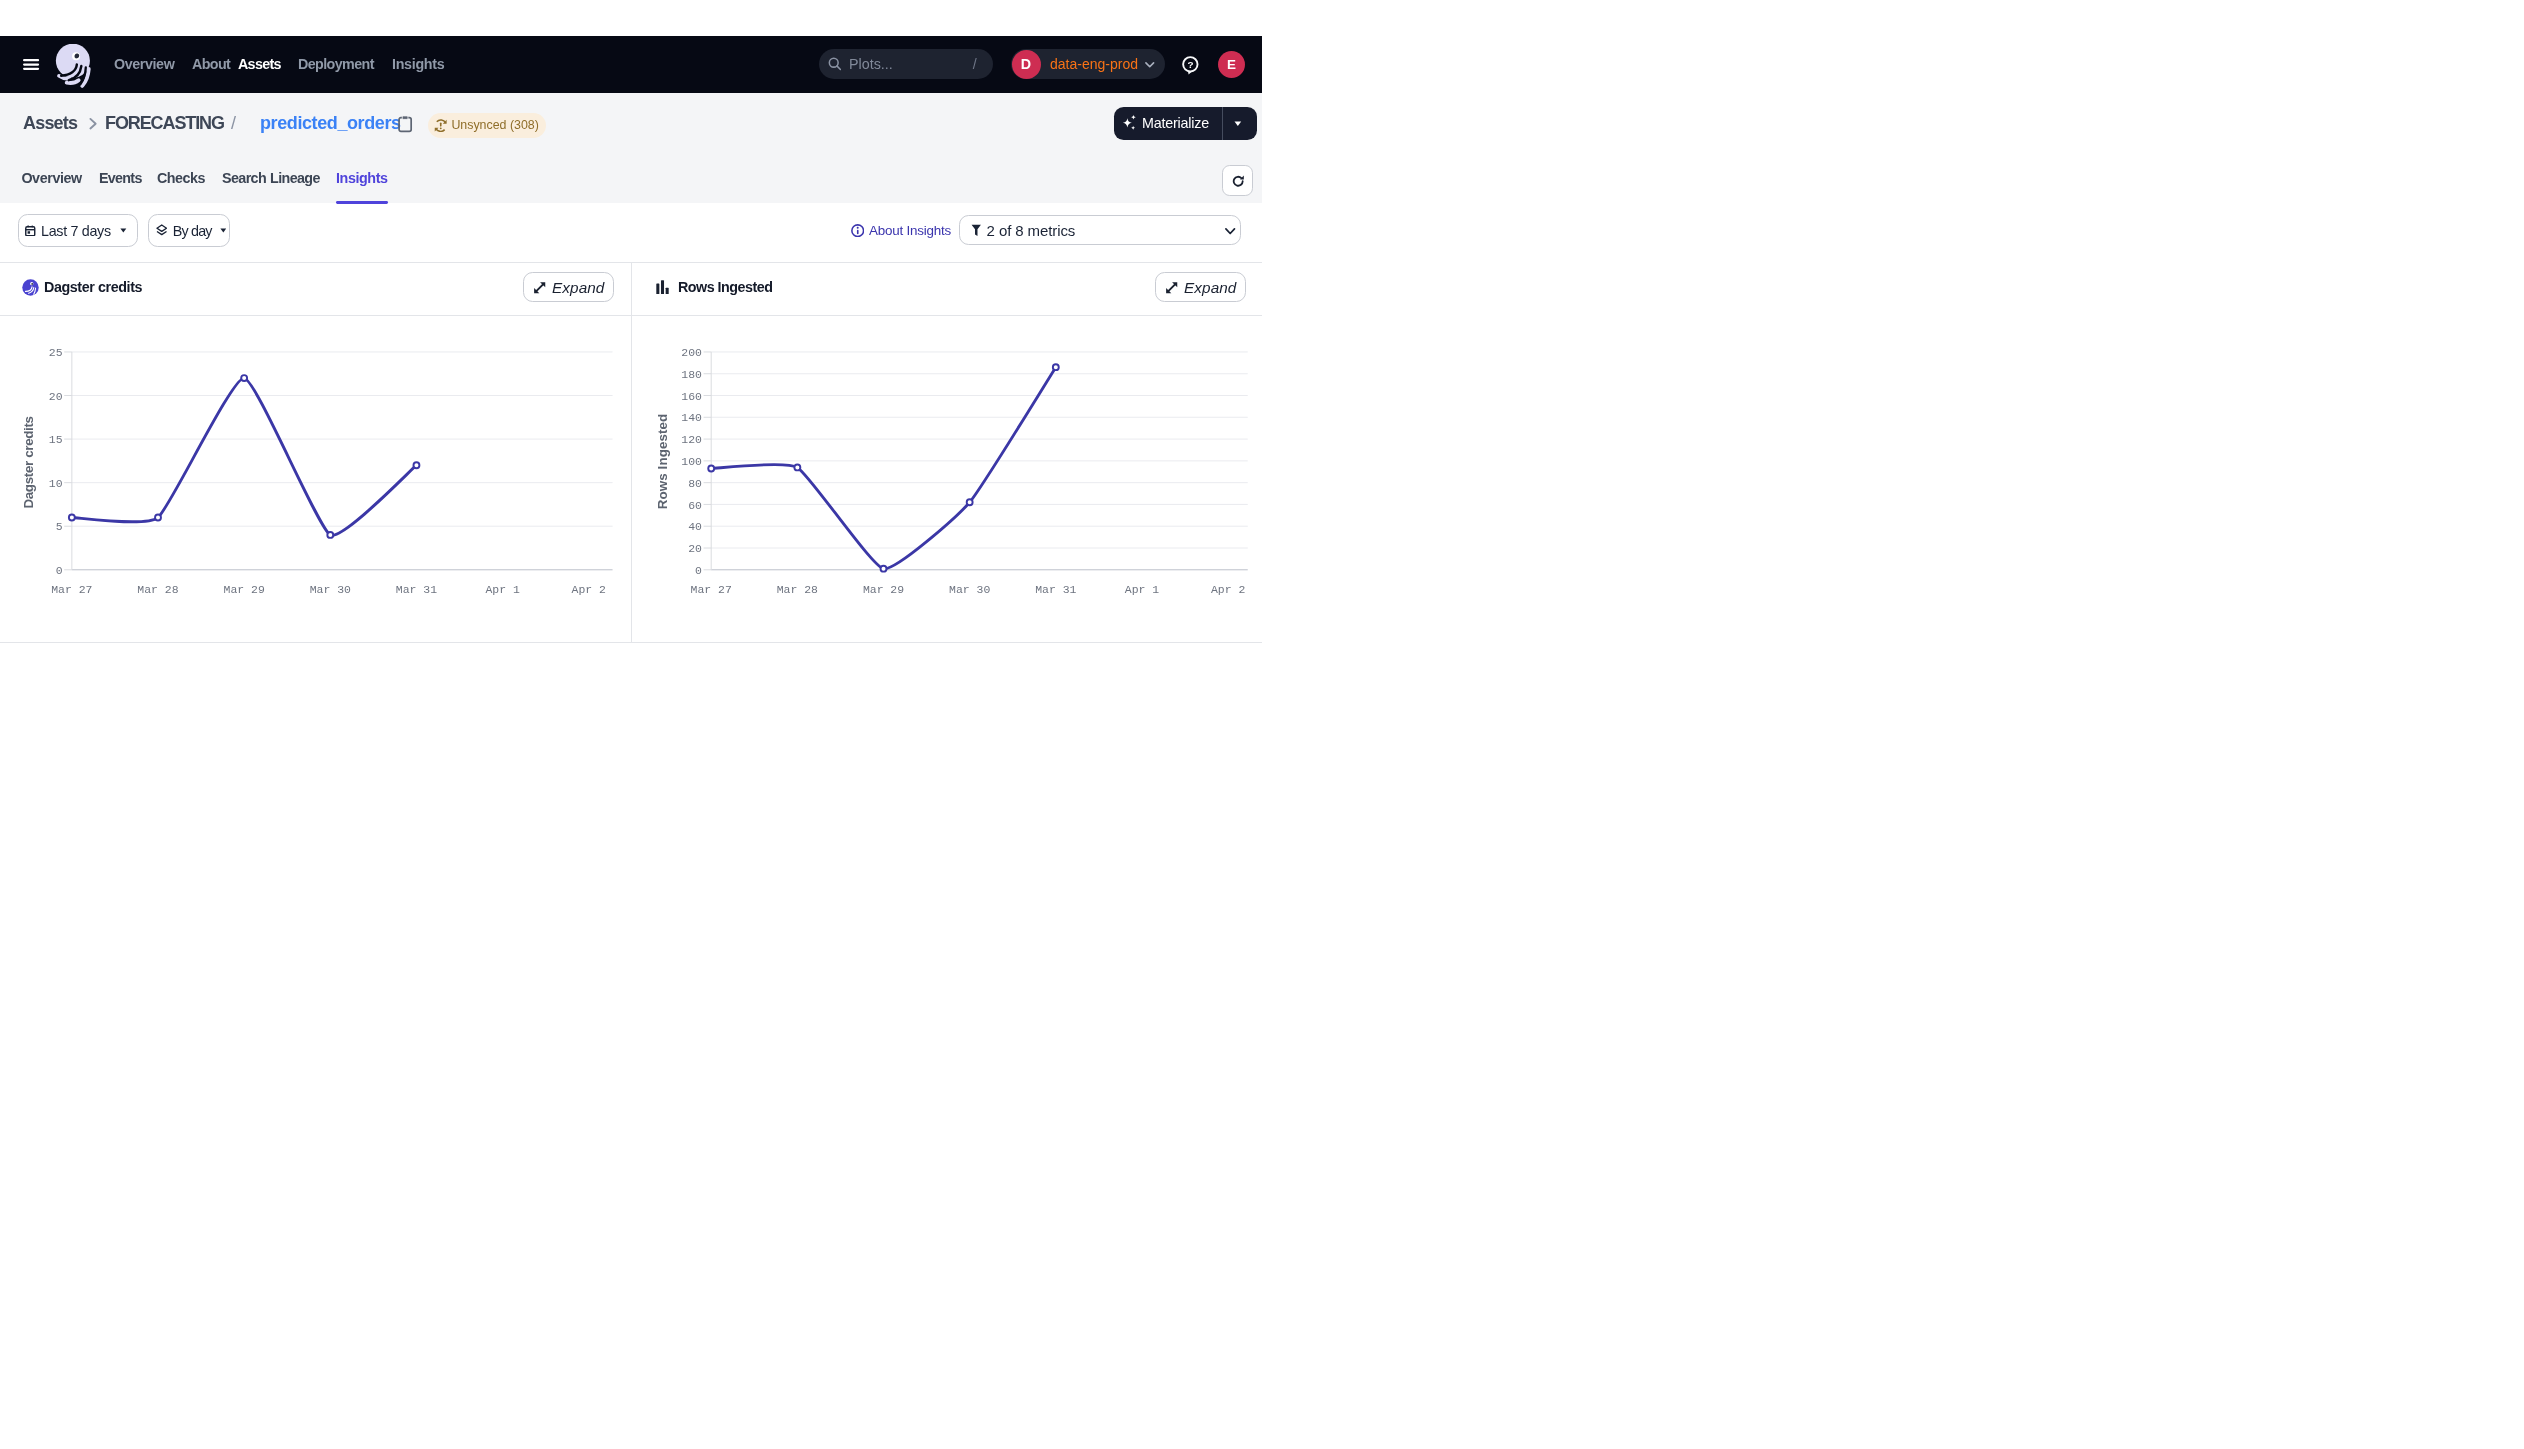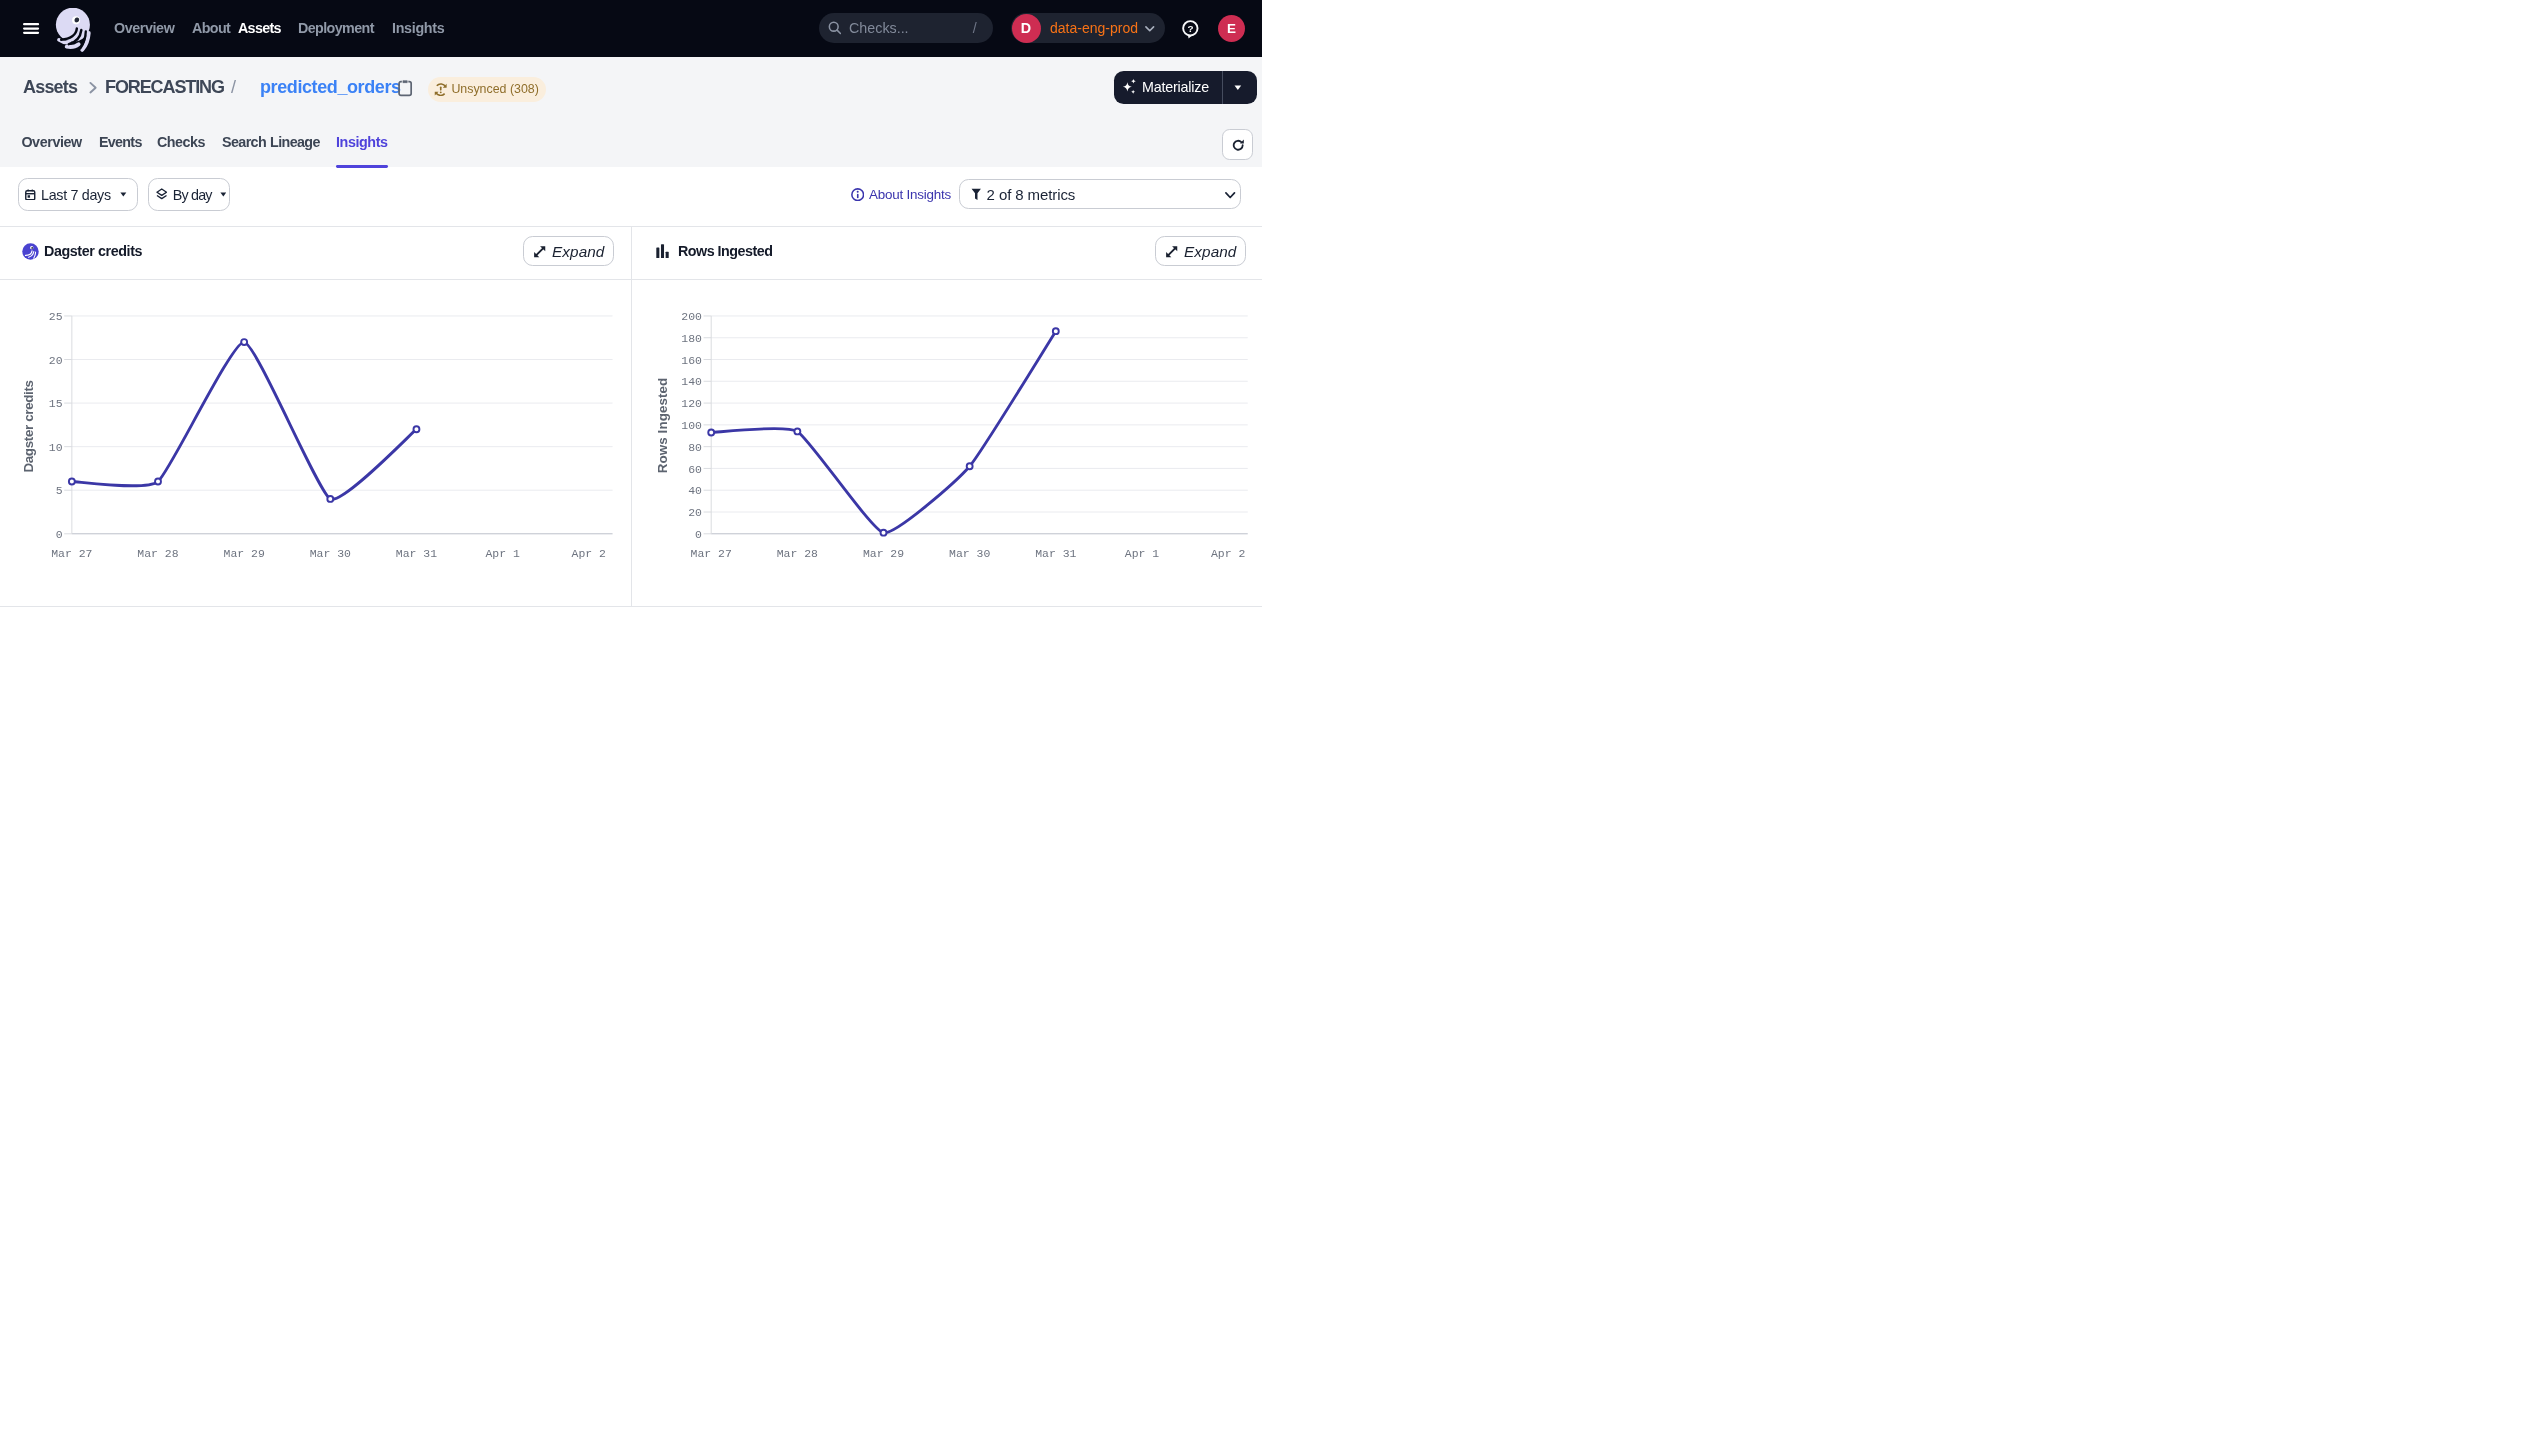--- a/index.html
+++ b/index.html
@@ -1,17 +1,17 @@
 <!DOCTYPE html>
 <html><head>
 <meta charset="utf-8">
 <style>
   * { margin:0; padding:0; box-sizing:border-box; }
   html,body { width:1262px; height:725px; background:#ffffff; font-family:"Liberation Sans", sans-serif; }
-  .page { position:relative; width:1262px; height:725px; overflow:hidden; background:#fff; }
+  .page { position:relative; width:1262px; height:725px; overflow:hidden; background:#fff;margin-top:36px; }
   .abs { position:absolute; }
   .nav { position:absolute; left:0; top:0; width:1262px; height:57px; background:#060914; }
   .navlink { position:absolute; top:0; height:57px; line-height:57px; font-size:14.3px; font-weight:700; color:#9099a8; white-space:pre; }
   .search { position:absolute; left:819px; top:13.4px; width:174px; height:30px; background:#1e2330; border-radius:15.3px; }
   .acct { position:absolute; left:1011px; top:13.4px; width:154px; height:30px; background:#1e2330; border-radius:15.3px; }
   .hdr { position:absolute; left:0; top:57px; width:1262px; height:110px; background:#f4f5f7; }
   .crumb { position:absolute; top:77px; height:20px; line-height:20px; font-size:18px; font-weight:700; color:#3e4757; white-space:pre; }
   .pill { position:absolute; left:428px; top:77px; width:118px; height:25px; background:#faeedd; border-radius:12.4px; color:#8f6e2a; font-size:12.4px; }
   .mat { position:absolute; left:1114px; top:71px; width:143px; height:33px; background:#161b2c; border-radius:9.6px;text-align:center; }
   .tab { position:absolute; top:132px; height:20px; line-height:20px; font-size:14.3px; font-weight:700; color:#3c4554; white-space:pre; }
@@ -50,21 +50,21 @@
     <div class="navlink" style="left:192px;letter-spacing:-0.6px">About</div>
     <div class="navlink" style="left:238px;letter-spacing:-0.7px;color:#ffffff">Assets</div>
     <div class="navlink" style="left:298px;letter-spacing:-0.6px">Deployment</div>
     <div class="navlink" style="left:392px;letter-spacing:-0.3px">Insights</div>
 
     <div class="search">
       <svg class="abs" style="left:8.6px;top:8.1px" width="13.4" height="13.4" viewBox="0 0 14 14">
         <circle cx="6" cy="6" r="4.6" fill="none" stroke="#8b93a3" stroke-width="1.6"></circle>
         <line x1="9.5" y1="9.5" x2="13" y2="13" stroke="#8b93a3" stroke-width="1.6" stroke-linecap="round"></line>
       </svg>
-      <div class="abs" style="left:30px;top:0;height:30px;line-height:30px;font-size:14.3px;color:#828a9a">Checks...</div>
+      <div class="abs" style="left:30px;top:0;height:30px;line-height:30px;font-size:14.3px;color:#828a9a">Plots...</div>
       <div class="abs" style="right:16.3px;top:0;height:30px;line-height:30px;font-size:14.3px;color:#6f7687">/</div>
     </div>
 
     <div class="acct">
       <div class="abs" style="left:0.5px;top:0.5px;width:29px;height:29px;border-radius:50%;background:#ce2d52;color:#fff;font-size:14.3px;font-weight:700;text-align:center;line-height:29px">D</div>
       <div class="abs" style="left:39px;top:0;height:17px;line-height:30px;font-size:14px;color:#f97316">data-eng-prod</div>
       <svg class="abs" style="left:133px;top:12px" width="11.5" height="7.7" viewBox="0 0 12 8">
         <path d="M2 2 L6 6 L10 2" stroke="#aab1bf" stroke-width="1.7" fill="none" stroke-linecap="round" stroke-linejoin="round"></path>
       </svg>
     </div>

